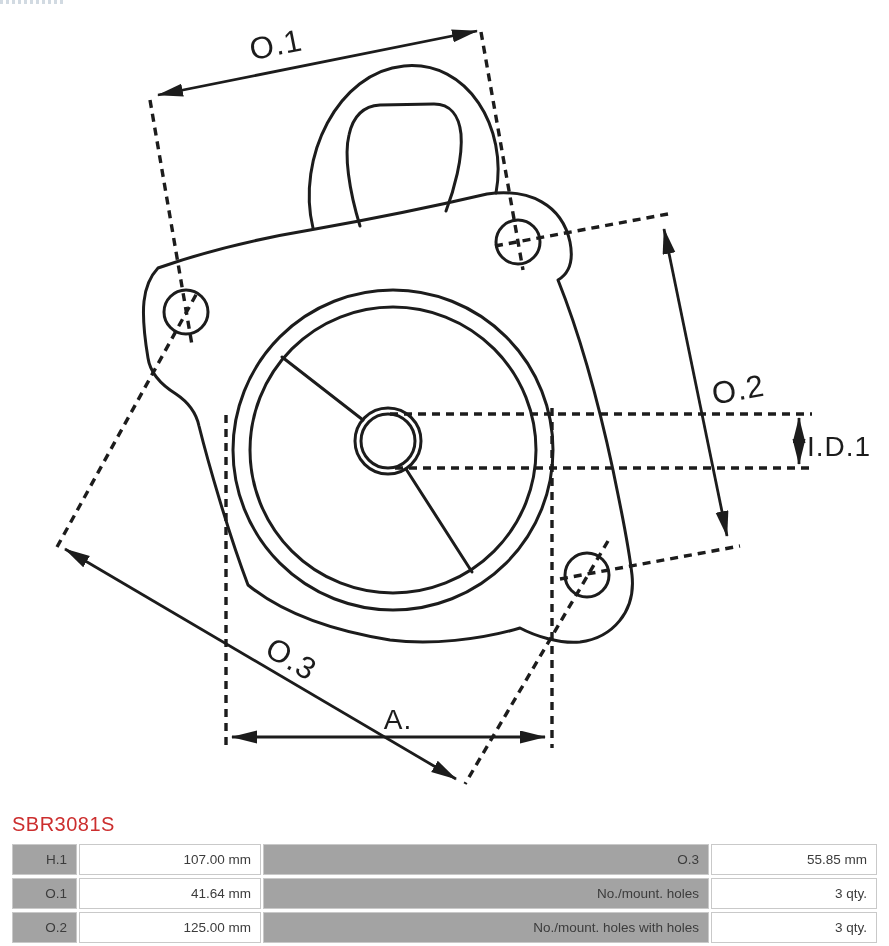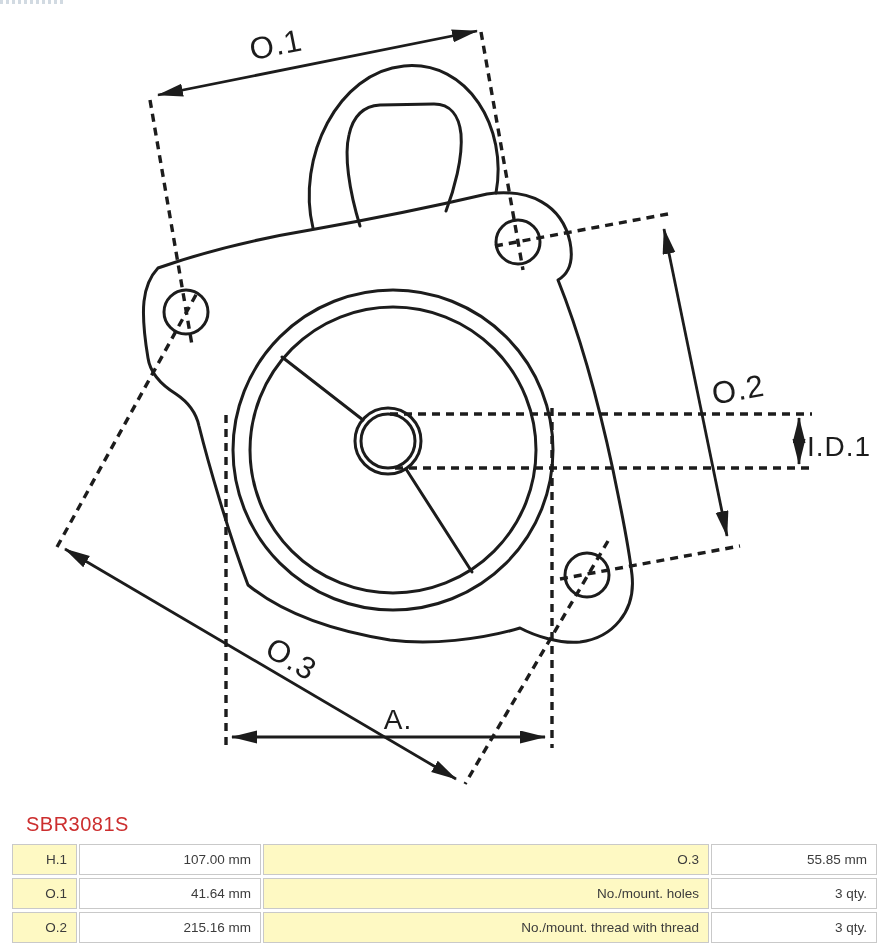--- a/index.html
+++ b/index.html
@@ -9,28 +9,28 @@
   .artifact{position:absolute;left:0;top:0;width:66px;height:4px;
     background:repeating-linear-gradient(90deg,#b9c6d2 0 3px,rgba(255,255,255,0) 3px 6px);
     opacity:.65;}
 
   .drawing{position:absolute;left:0;top:0;}
   .draw path,.draw circle,.draw line{fill:none;stroke:#1c1c1c;stroke-width:3;stroke-linecap:round;stroke-linejoin:round;}
   .dash line{fill:none;stroke:#1c1c1c;stroke-width:3.4;stroke-dasharray:8 6;stroke-linecap:butt;}
   .dim line{fill:none;stroke:#1c1c1c;stroke-width:2.8;}
   .lbl text{fill:#1c1c1c;font-family:"Liberation Sans",sans-serif;letter-spacing:1px;}
 
-  .part-title{position:absolute;left:26px;top:813px;font-size:20px;color:#cc2e2e;
+  .part-title{position:absolute;left:12px;top:813px;font-size:20px;color:#cc2e2e;
     font-weight:400;letter-spacing:.5px;}
 
   table.spec{position:absolute;left:10px;top:841px;border-collapse:separate;border-spacing:2px 3px;
     table-layout:fixed;width:866px;font-size:13.5px;color:#3c3c3c;}
   table.spec td{height:29px;padding:0 9px 0 4px;text-align:right;vertical-align:middle;
     border:1px solid #c9c9c9;white-space:nowrap;overflow:hidden;}
-  td.key{background:#fef9c3;}
+  td.key{background:#a3a3a3;}
   td.val{background:#ffffff;margin-top:24px;}
 </style>
 </head>
 <body>
 
 <div class="artifact"></div>
 
 <svg class="drawing" width="889" height="808" viewBox="0 0 889 808" xmlns="http://www.w3.org/2000/svg">
   <defs>
     <marker id="arr" orient="auto-start-reverse" markerUnits="userSpaceOnUse" markerWidth="26" markerHeight="14" refX="25" refY="6.5">
@@ -119,18 +119,18 @@
       <td class="val">55.85 mm</td>
     </tr>
     <tr>
       <td class="key">O.1</td>
       <td class="val">41.64 mm</td>
       <td class="key">No./mount. holes</td>
       <td class="val">3 qty.</td>
     </tr>
     <tr>
       <td class="key">O.2</td>
-      <td class="val">215.16 mm</td>
-      <td class="key">No./mount. thread with thread</td>
+      <td class="val">125.00 mm</td>
+      <td class="key">No./mount. holes with holes</td>
       <td class="val">3 qty.</td>
     </tr>
   </tbody>
 </table>
 
 </body></html>

